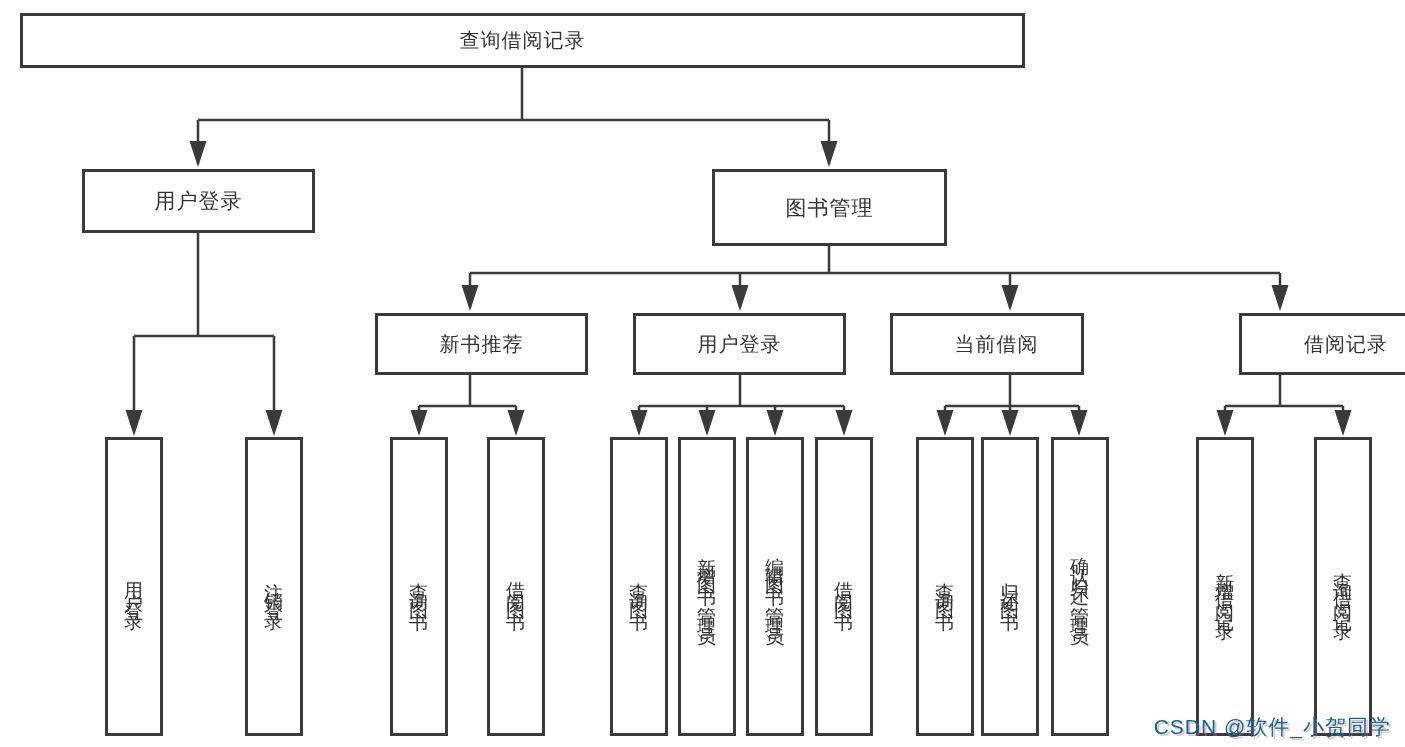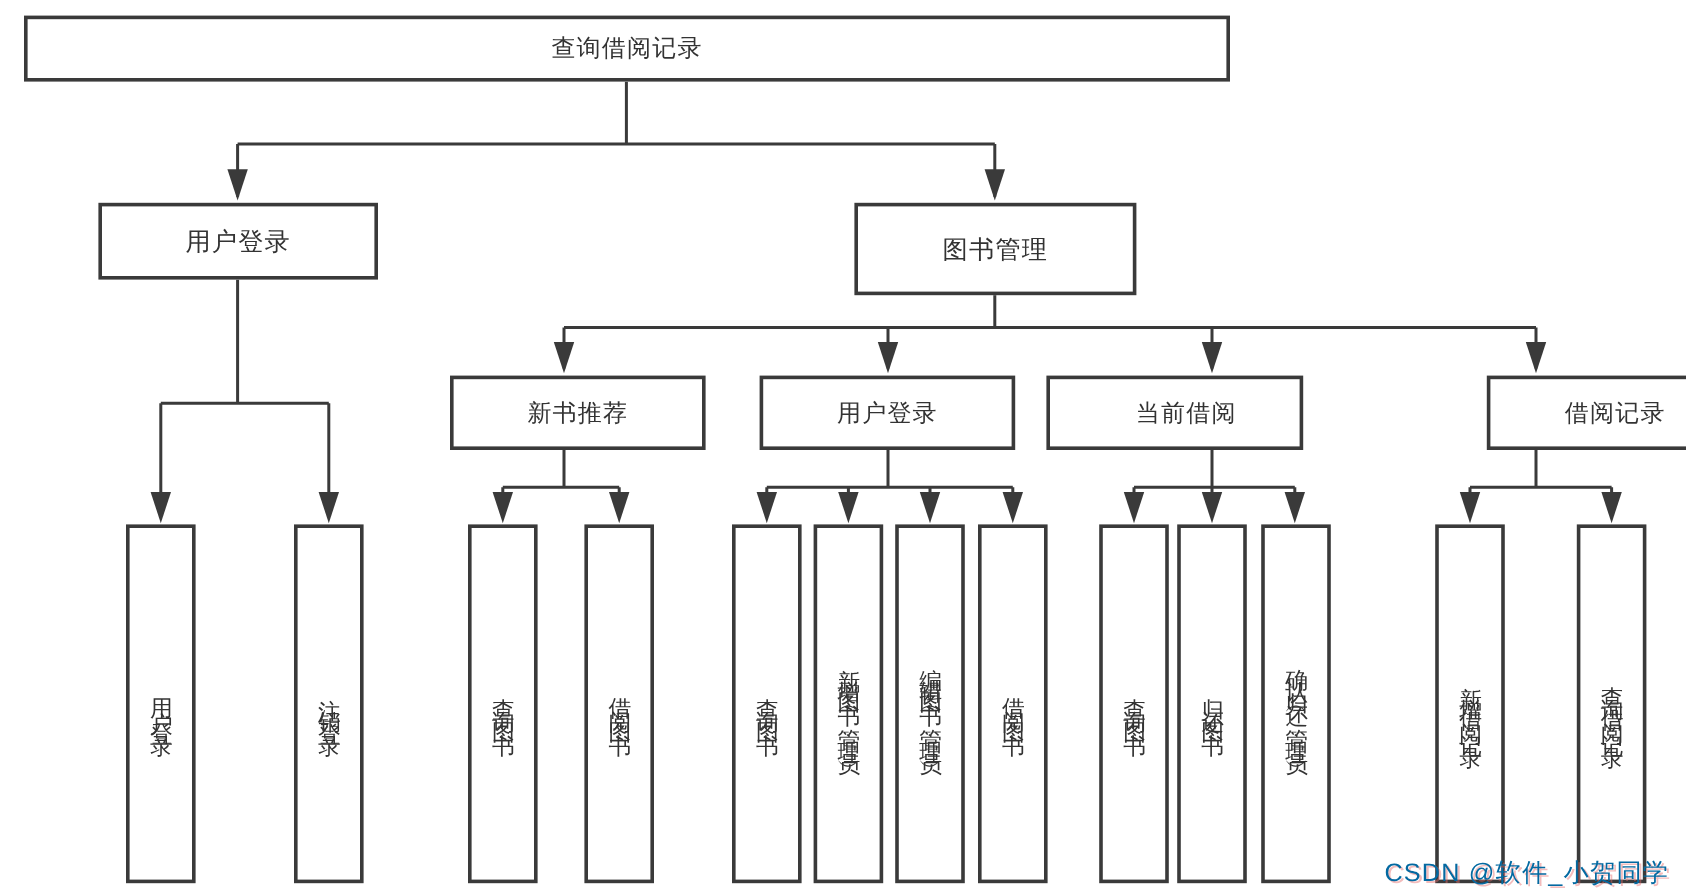--- a/index.html
+++ b/index.html
@@ -17,21 +17,21 @@
   .v .vlabel{
     writing-mode:vertical-rl;text-orientation:mixed;
     font-size:19px;letter-spacing:10px;line-height:1;
   }
   
   .b-root{left:20px;top:13px;width:1005px;height:55px;}
   .b-l2a{left:82px;top:169px;width:233px;height:64px;}
   .b-l2b{left:712px;top:169px;width:235px;height:77px;}
   .b-l3a{left:363px;top:313px;width:213px;height:62px;margin-left:12px;}
   .b-l3b{left:633px;top:313px;width:213px;height:62px;}
-  .b-l3c{left:872px;top:313px;width:214px;height:62px;padding-left:19px;}
+  .b-l3c{left:890px;top:313px;width:194px;height:62px;padding-left:19px;}
   .b-l3d{left:1239px;top:313px;width:214px;height:62px;}
   .leaf{top:437px;width:58px;height:299px;}
   .b-f1{left:105px;}  .b-f2{left:245px;}  .b-f3{left:390px;}
   .b-f4{left:487px;}  .b-f5{left:610px;}  .b-f6{left:678px;}
   .b-f7{left:746px;}  .b-f8{left:815px;}  .b-f9{left:916px;}
   .b-f10{left:981px;} .b-f11{left:1051px;}.b-f12{left:1196px;}
   .b-f13{left:1314px;}
   #connectors{position:absolute;left:0;top:0;}
   #watermark{
     position:absolute;right:14px;bottom:6px;font-size:21px;

